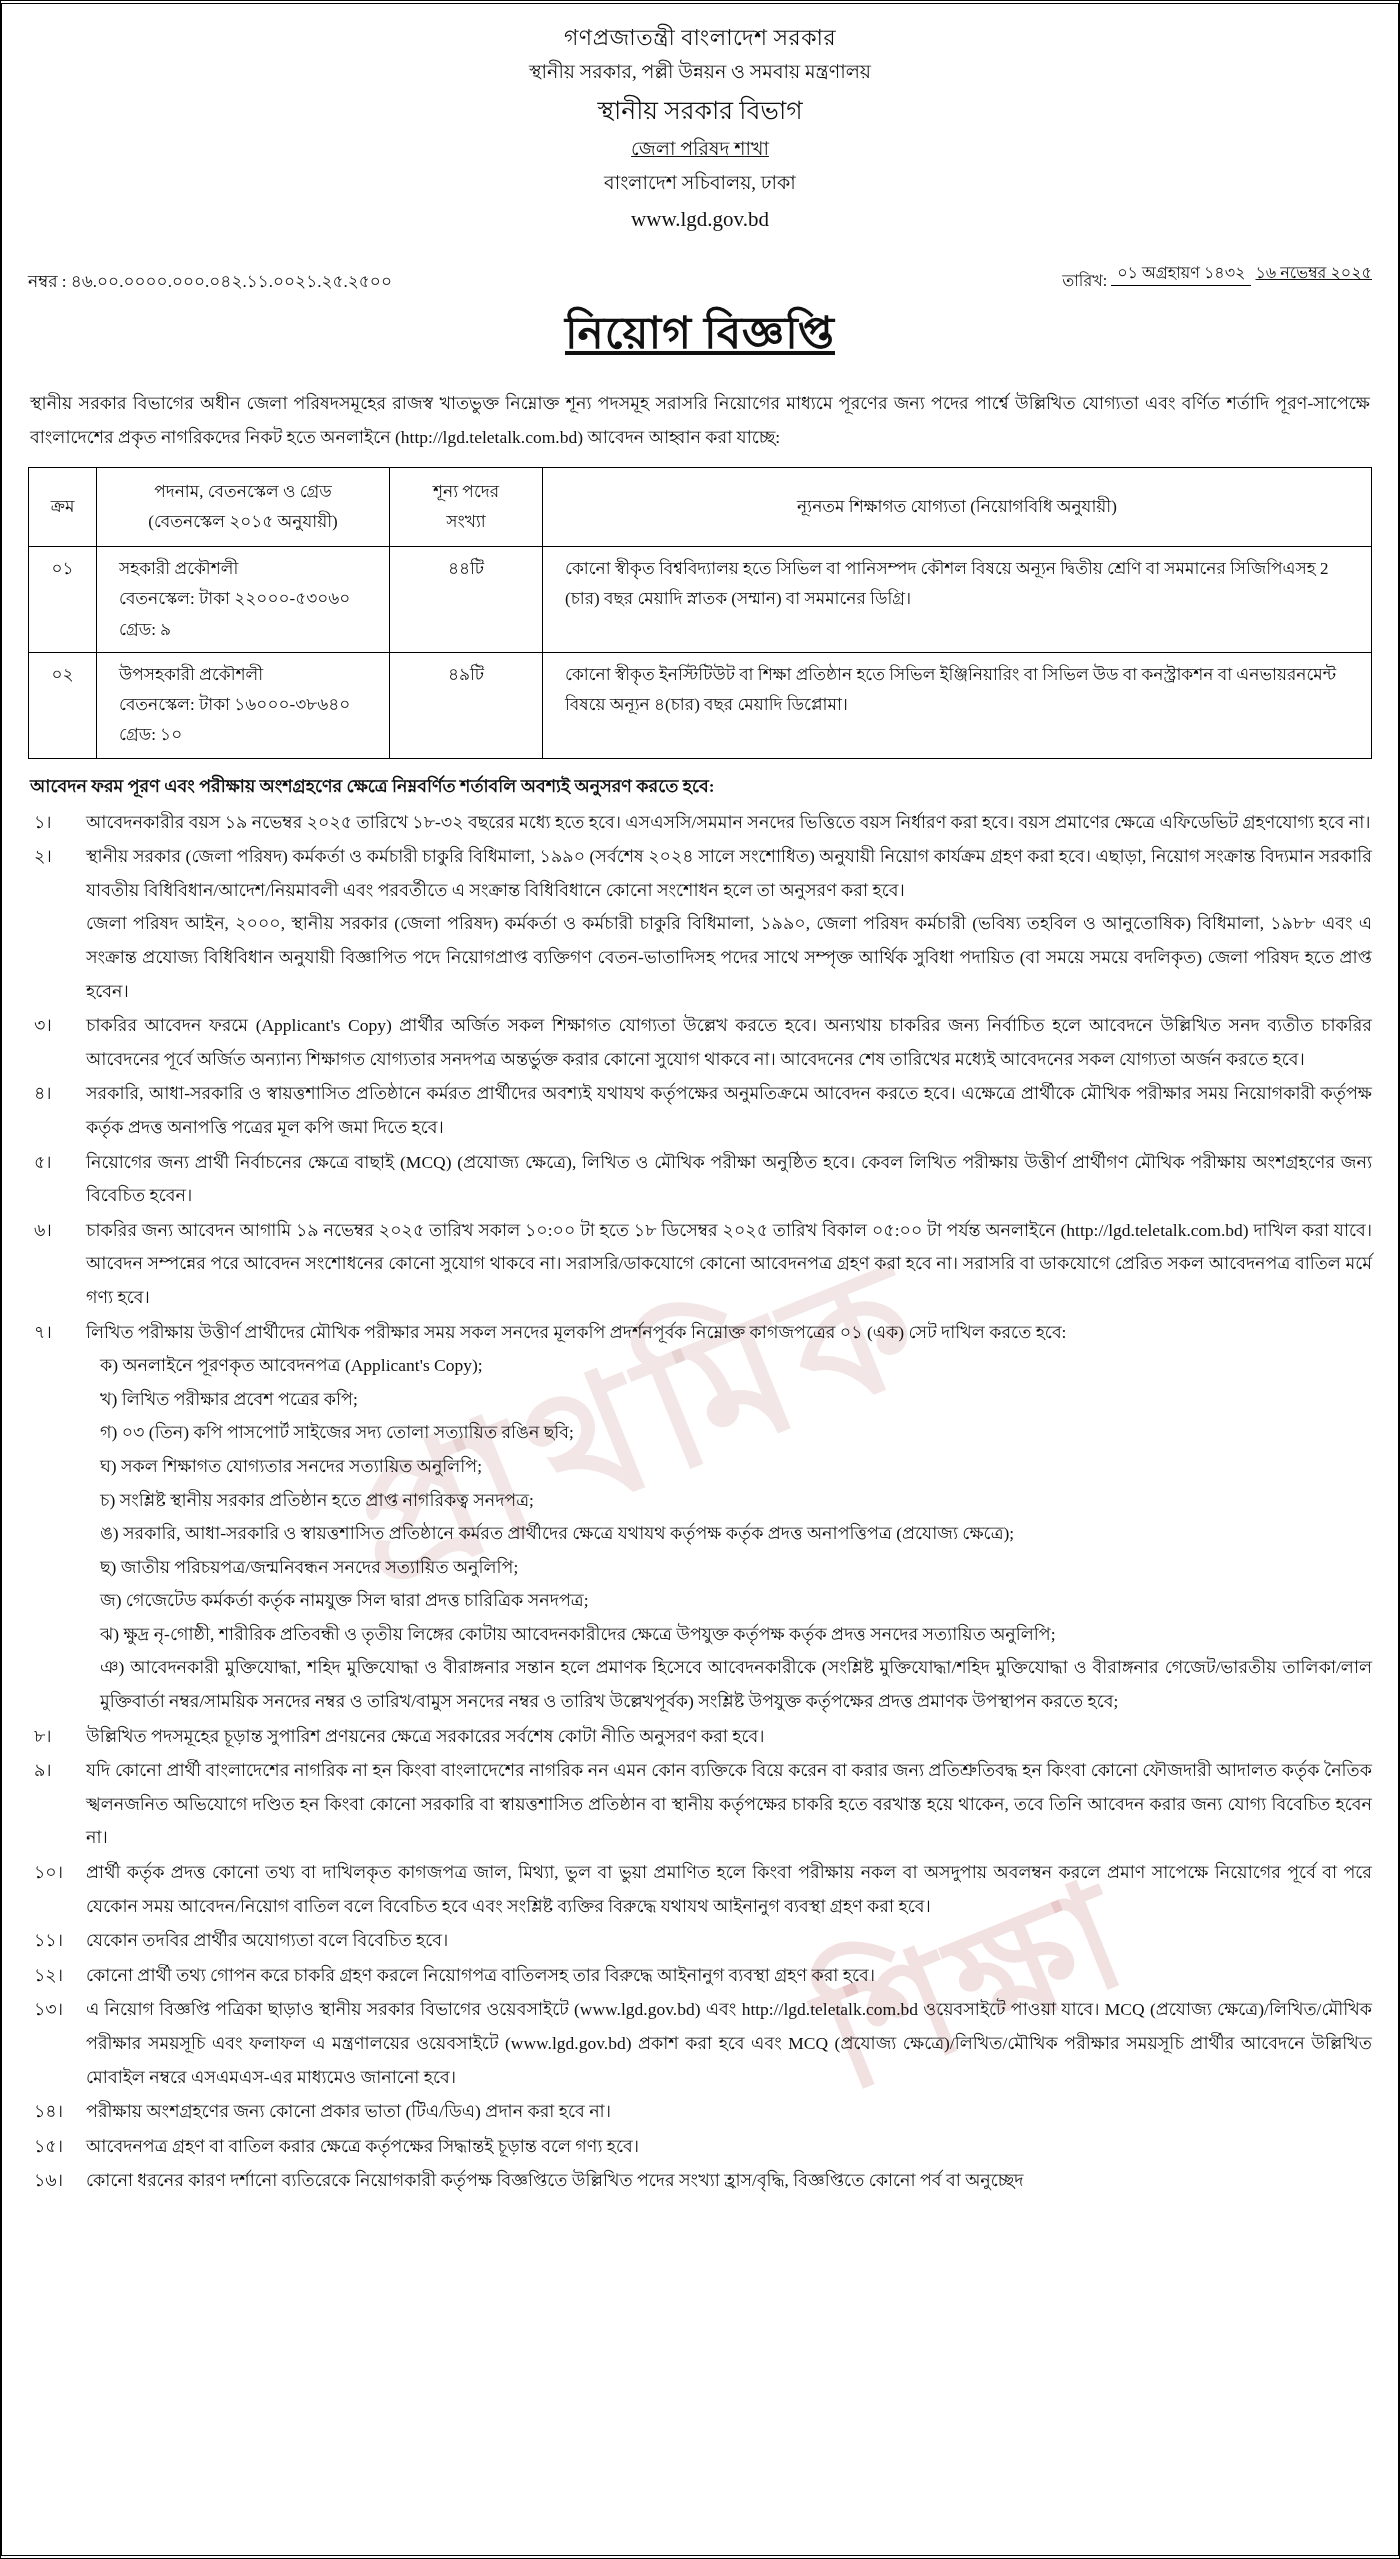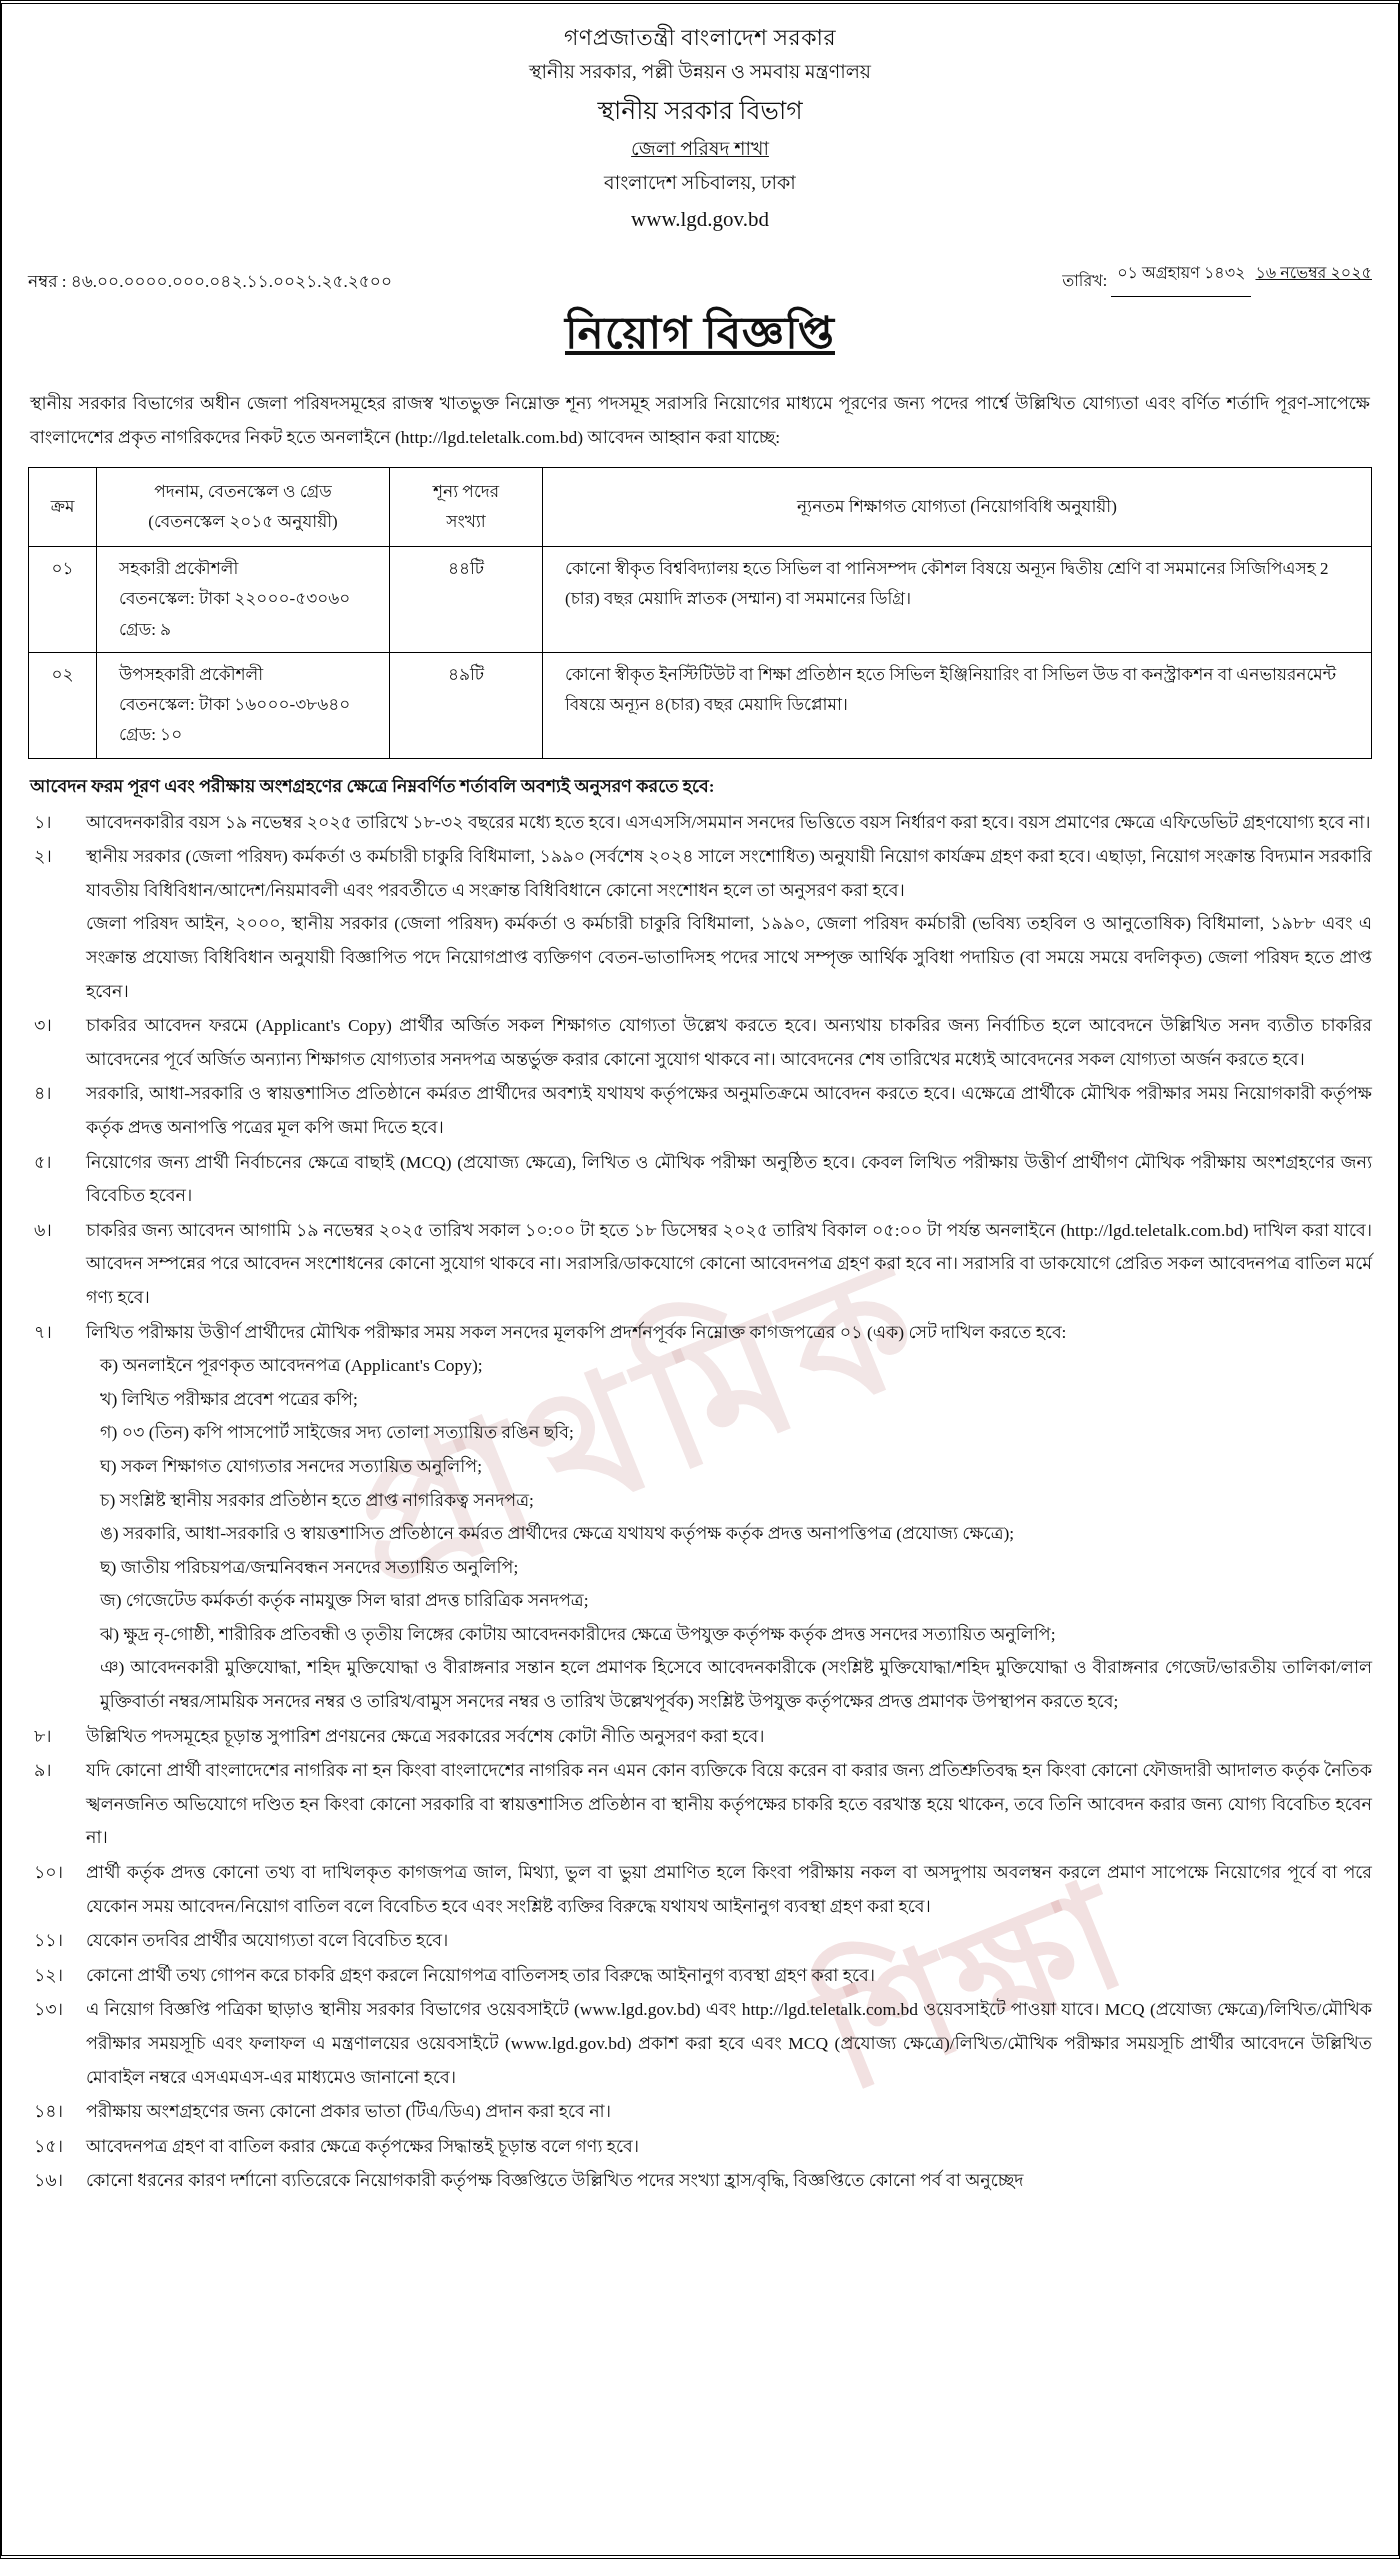--- a/index.html
+++ b/index.html
@@ -70,21 +70,21 @@
   .memo-row{
     display:flex;
     justify-content:space-between;
     align-items:flex-start;
     margin-top:16px;
   }
   .memo-no{font-size:17px;padding-top:18px;white-space:nowrap;}
   .date-block{display:flex;align-items:center;font-size:16px;}
   .date-label{padding-top:18px;margin-right:4px;}
   .date-stack{text-align:center;line-height:1.35;}
-  .date-bn{font-size:16px;padding:0 6px 15px 6px;border-bottom:1.5px solid #000;}
+  .date-bn{font-size:16px;padding:0 6px 4px 6px;border-bottom:1.5px solid #000;}
   .date-en{font-size:16px;padding-top:2px;text-decoration:underline;}
 
   
   .title{
     text-align:center;
     font-size:44px;
     font-weight:bold;
     margin:4px 0 2px 0;
     letter-spacing:1px;
     text-decoration:underline;

